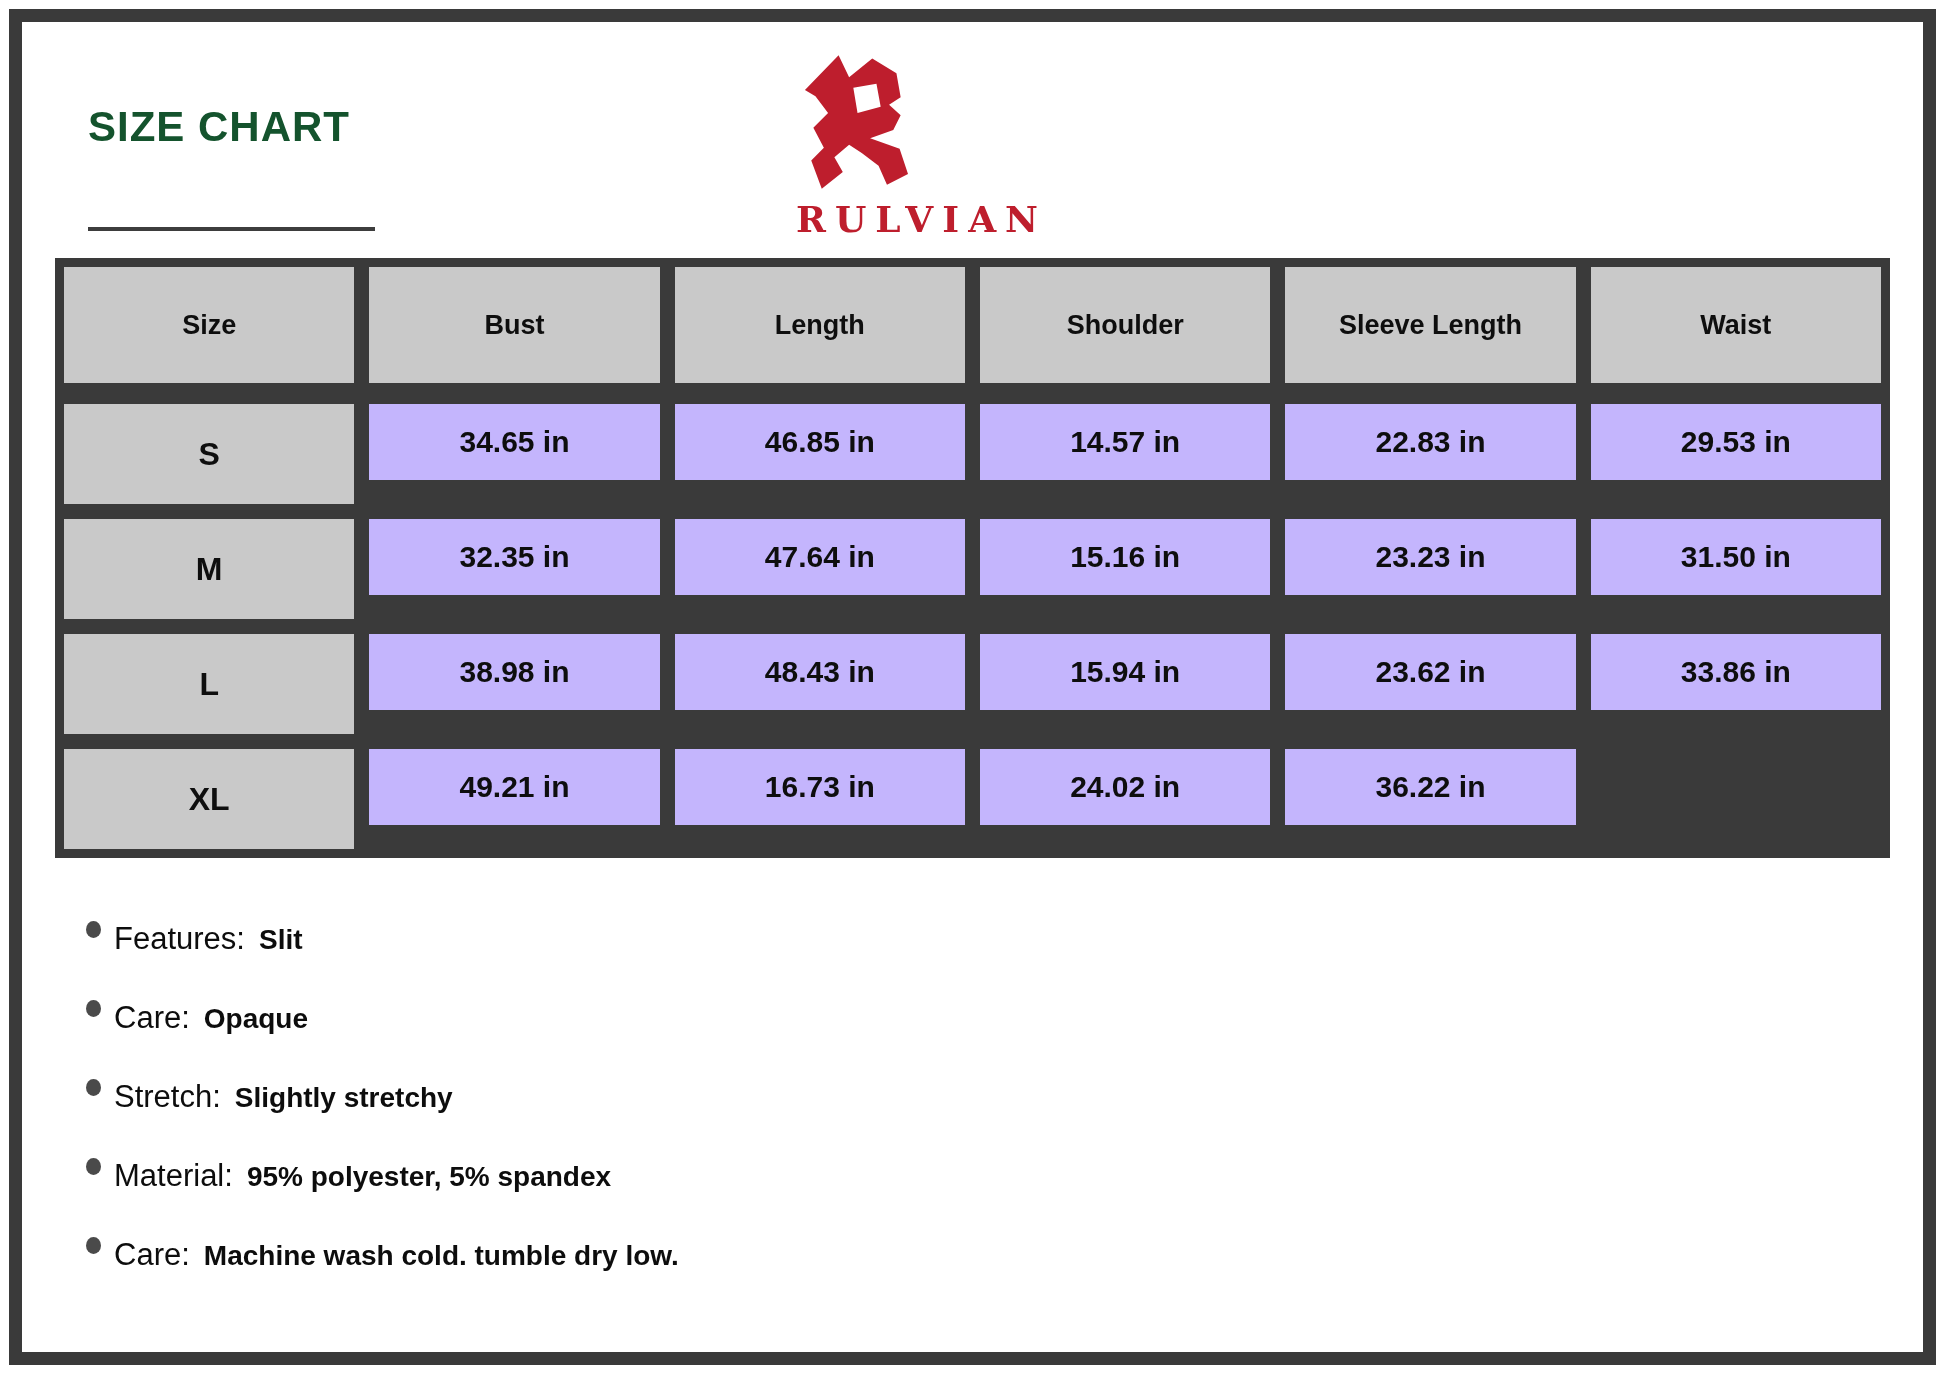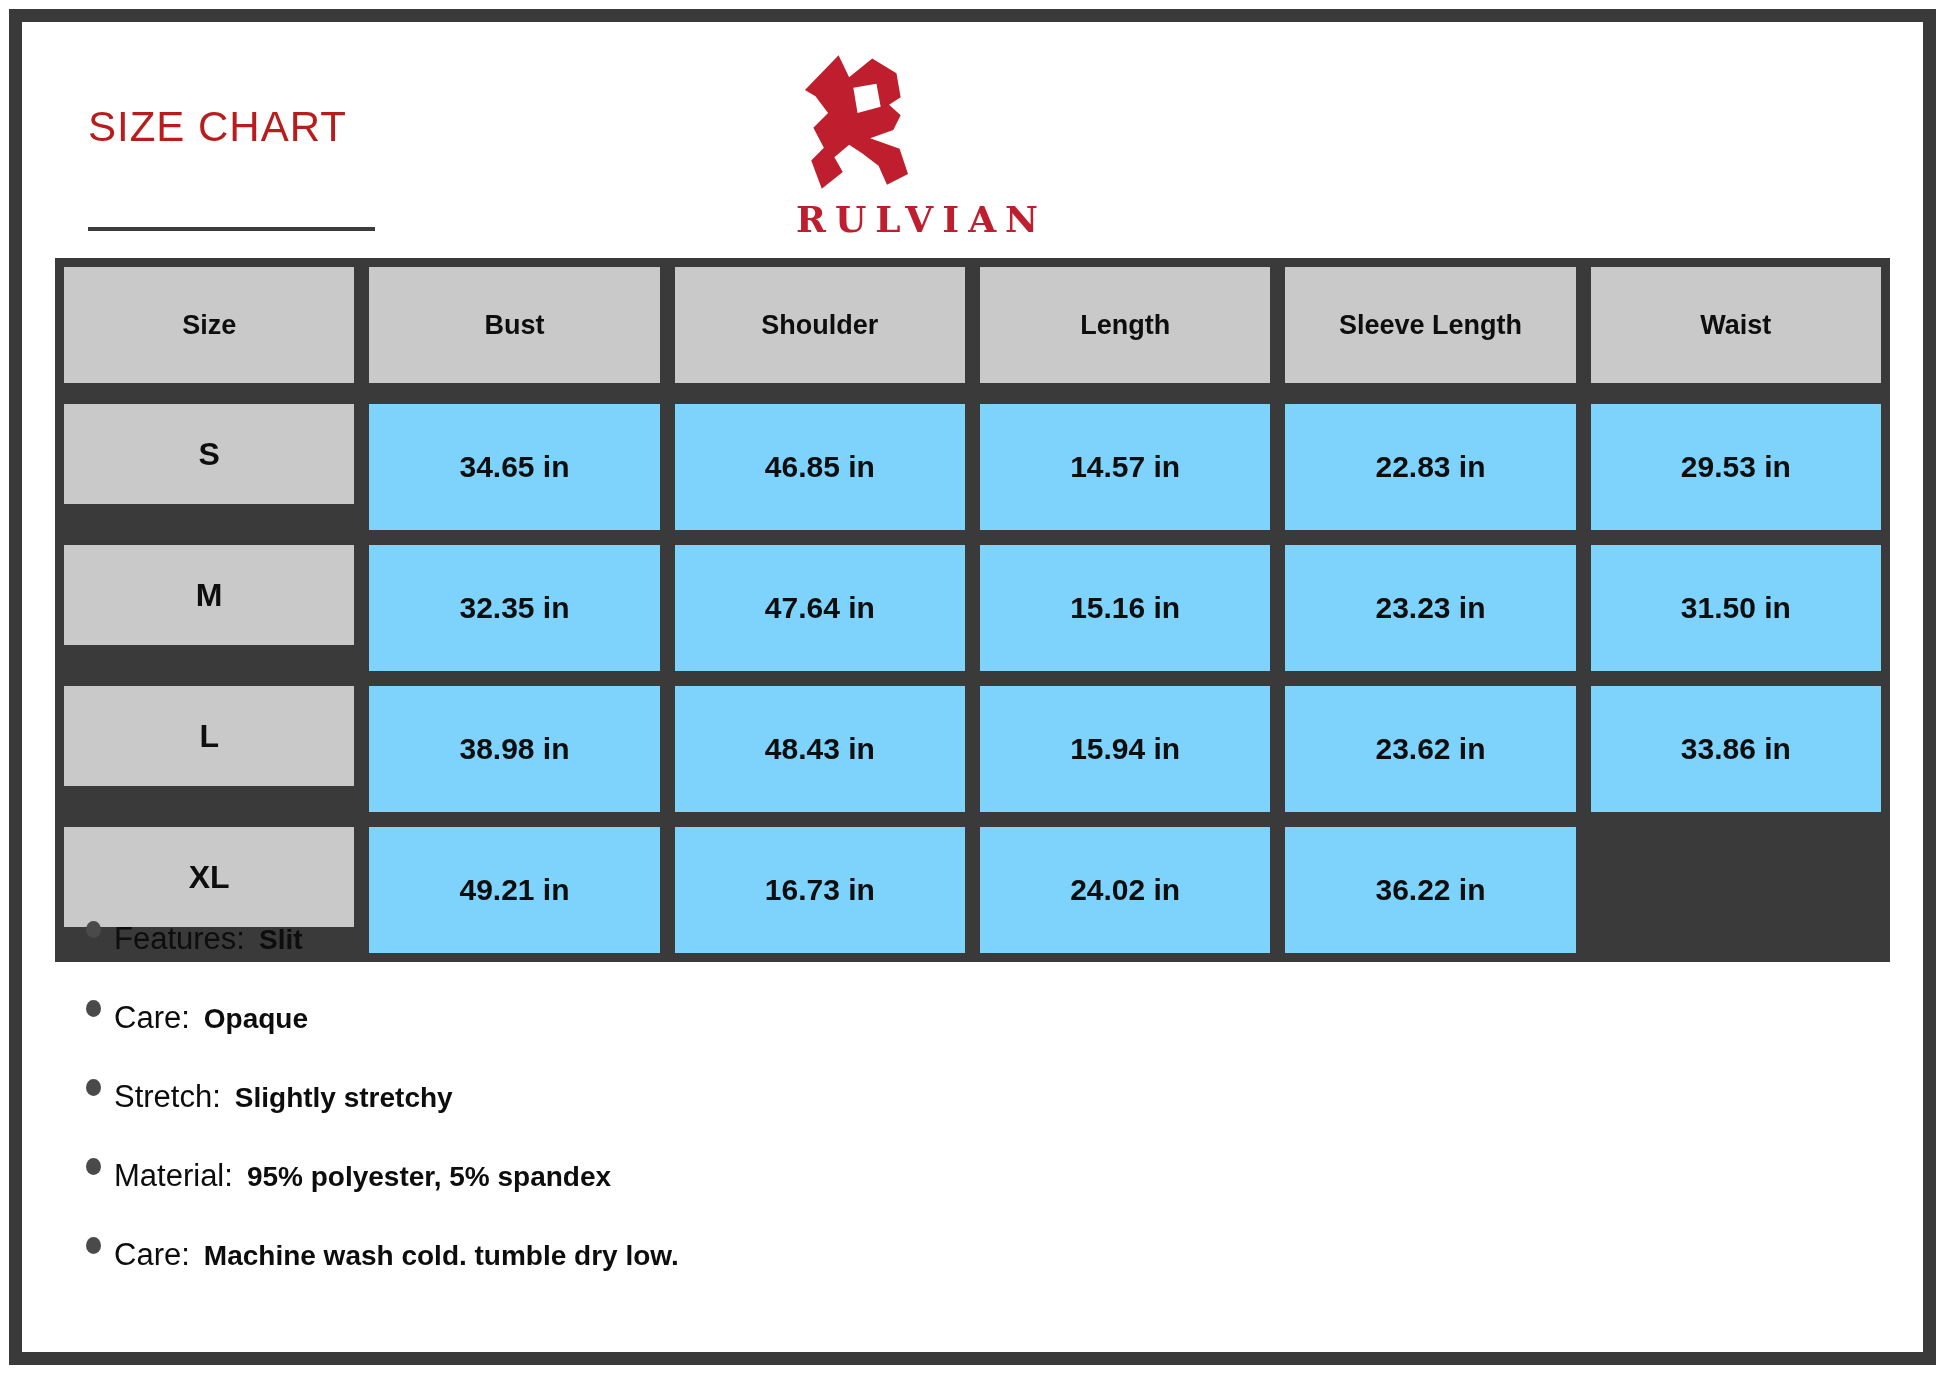--- a/index.html
+++ b/index.html
@@ -14,23 +14,23 @@
   .frame {
     position: absolute;
     left: 9px; top: 9px; right: 10px; bottom: 9px;
     border: 13px solid #3a3a3a;
     pointer-events: none;
   }
   .title {
     position: absolute;
     left: 88px; top: 103px;
     font-size: 42px;
-    font-weight: normal;
+    font-weight: bold;
     letter-spacing: 1px;
-    color: #b91c1c;
+    color: #14532d;
   }
   .title-underline {
     position: absolute;
     left: 88px; top: 227px;
     width: 287px; height: 4px;
     background: #3d3d3d;
   }
   .logo-wrap {
     position: absolute;
     left: 796px; top: 50px;
@@ -70,22 +70,22 @@
     height: 116px;
     font-size: 27px;
     margin-bottom: 6px;
   }
   .cell.size {
     background: #c9c9c9;
     height: 100px;
     font-size: 32px;
   }
   .cell.val {
-    background: #7dd3fc;
-    height: 126px;
+    background: #c4b5fd;
+    height: 76px;
     font-size: 30px;
   }
   .details {
     position: absolute;
     left: 86px; top: 902px;
   }
   .detail-item {
     display: flex;
     align-items: baseline;
     margin-bottom: 24px;
@@ -132,22 +132,22 @@
           M 54 36 L 76 32 L 80 54 L 58 60 Z"></path>
       </svg>
     </span>
     <div class="logo-text">RULVIAN</div>
   </div>
 
   <div class="size-table">
 
     <div class="cell head">Size</div>
     <div class="cell head">Bust</div>
+    <div class="cell head">Length</div>
     <div class="cell head">Shoulder</div>
-    <div class="cell head">Length</div>
     <div class="cell head">Sleeve Length</div>
     <div class="cell head">Waist</div>
 
     <div class="cell size">S</div>
     <div class="cell val">34.65 in</div>
     <div class="cell val">46.85 in</div>
     <div class="cell val">14.57 in</div>
     <div class="cell val">22.83 in</div>
     <div class="cell val">29.53 in</div>
 

